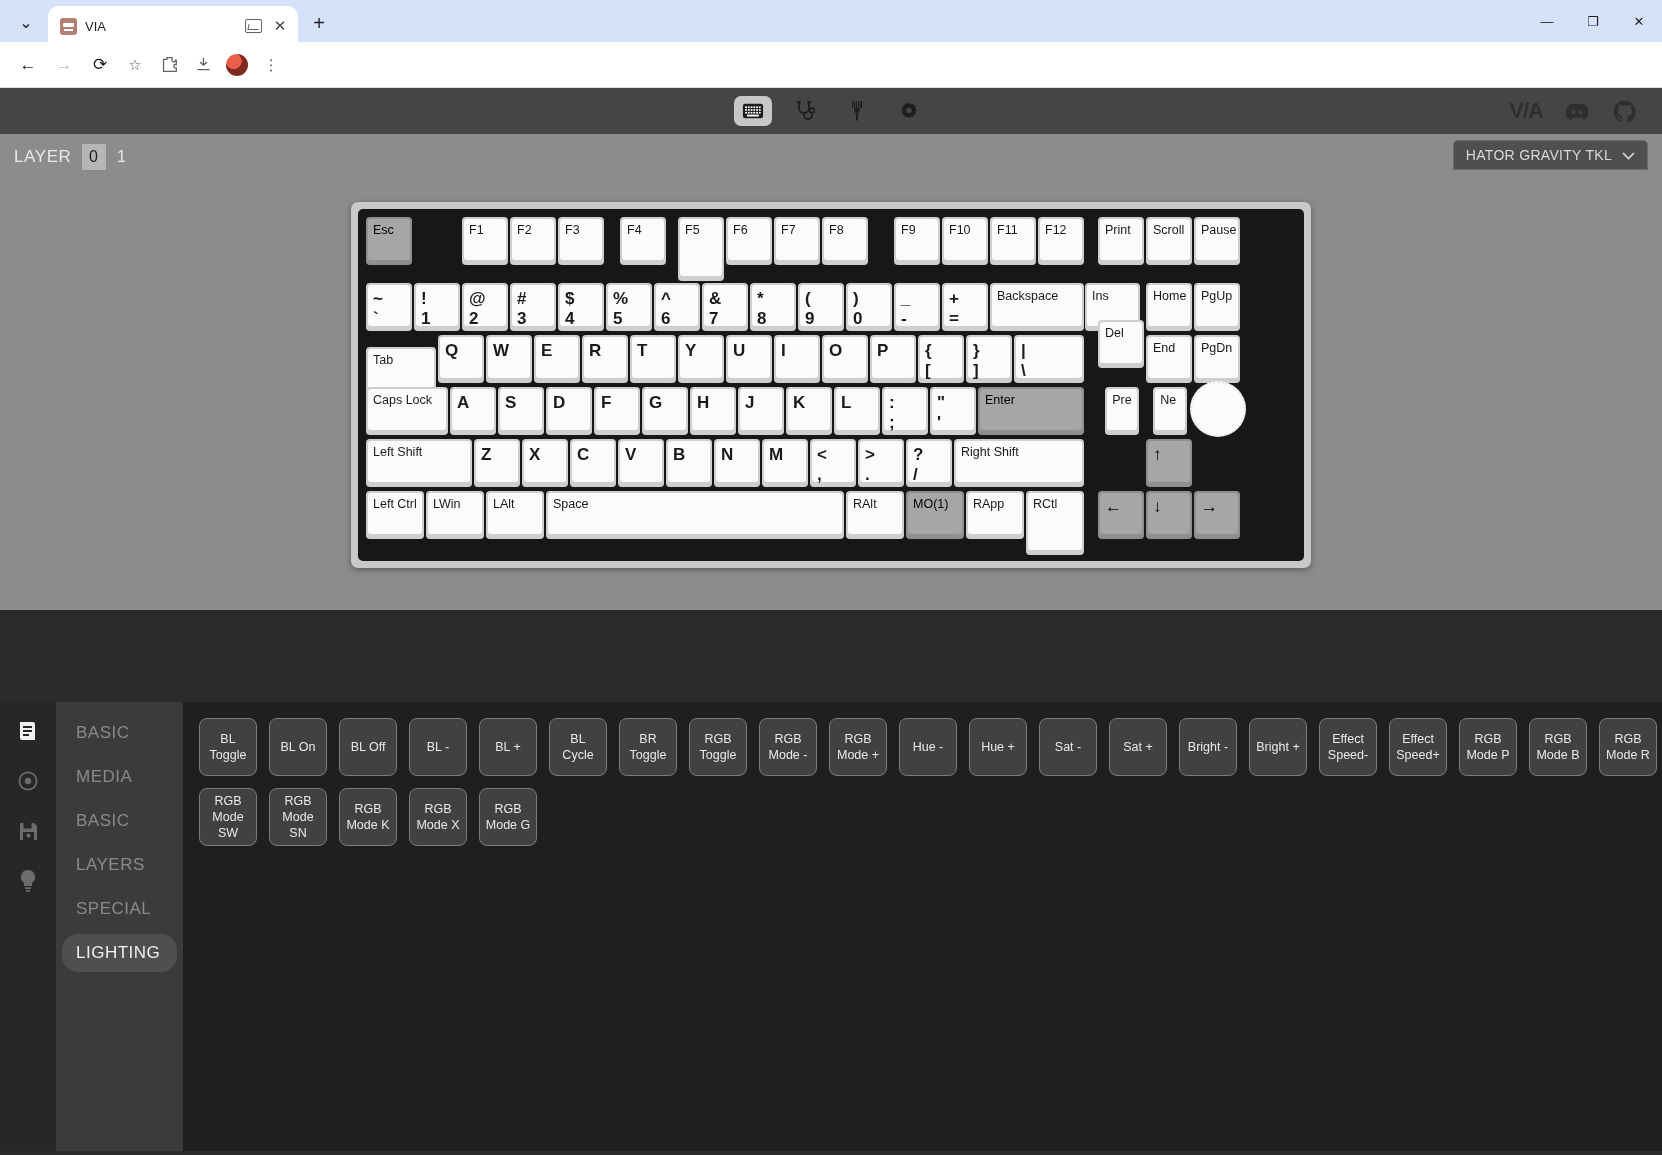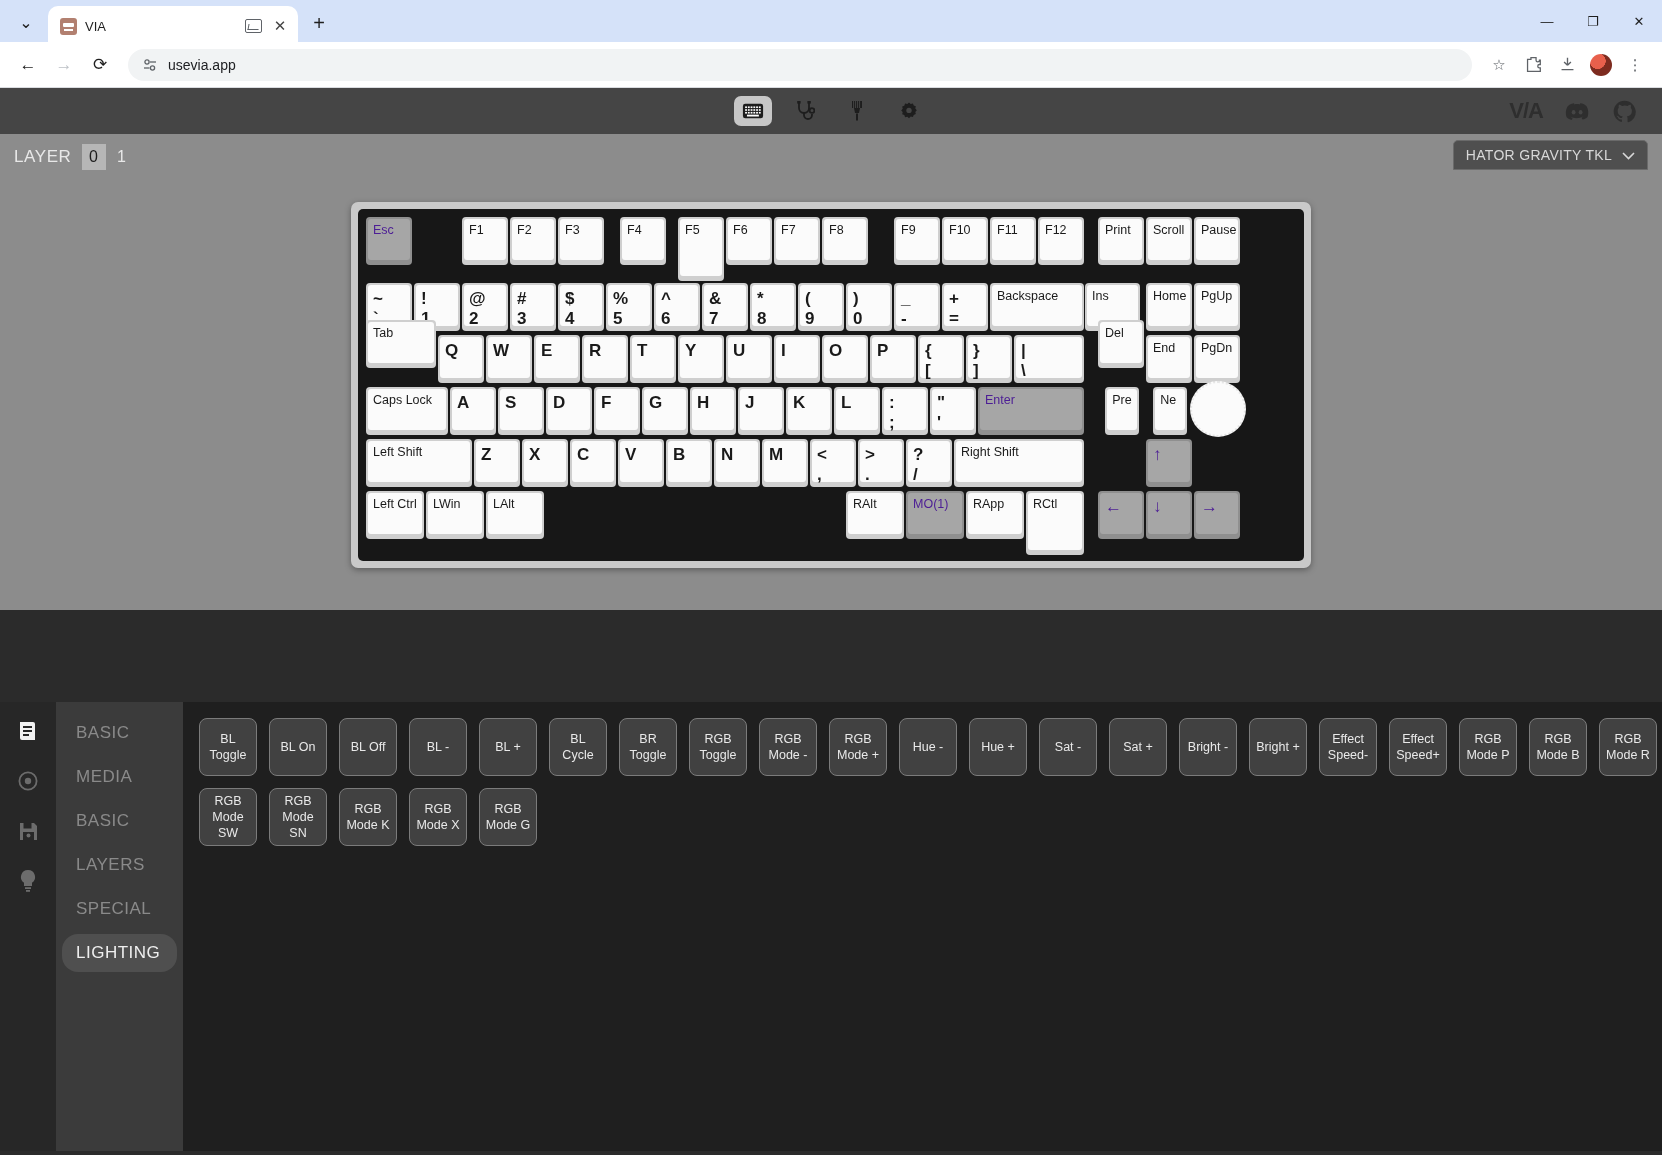--- a/index.html
+++ b/index.html
@@ -115,21 +115,21 @@
   }
   .kb-inner { background: #171717; border-radius: 5px; position: relative;
     height: 352px; }
 
   .key { position: absolute; border-radius: 4px; background: #cfcfcf;
     padding: 2px 2px 5px 2px; }
   .keytop { width: 100%; height: 100%; background: #fbfbfb; border-radius: 3px;
     padding: 4px 5px; color: #1a1a1a; font-size: 12.5px; line-height: 1.12;
     display: flex; flex-direction: column; align-items: flex-start; }
   .key.dark { background: #8f8f8f; }
-  .key.dark .keytop { background: #a6a6a6; color: #4c1d95; }
+  .key.dark .keytop { background: #a6a6a6; color: #000000; }
   .key.big .keytop { font-size: 17px; font-weight: 700; }
   .key .l2 { margin-top: 1px; }
   .encoder { position: absolute; border-radius: 50%; background: #fbfbfb;
     border: 2px dotted #e6e6e6; }
 
   
   .bottom { position: absolute; left: 0; right: 0; top: 614px; bottom: 0;
     display: flex; background: #1f1f1f; }
   .rail { width: 56px; background: #272727; padding-top: 14px;
     display: flex; flex-direction: column; align-items: center; gap: 20px; }
@@ -168,31 +168,20 @@
     <div class="win-btn">—</div>
     <div class="win-btn">❐</div>
     <div class="win-btn close">✕</div>
   </div>
 </div>
 
 <div class="browser-toolbar">
   <div class="nav-btn">←</div>
   <div class="nav-btn disabled">→</div>
   <div class="nav-btn">⟳</div>
-  <div class="omnibox">
-    <span class="omni-site-icon">
-      <svg width="16" height="16" viewBox="0 0 16 16">
-        <circle cx="5" cy="5" r="2.1" fill="none" stroke="#5f6368" stroke-width="1.3"></circle>
-        <line x1="8" y1="5" x2="14" y2="5" stroke="#5f6368" stroke-width="1.3"></line>
-        <circle cx="10.5" cy="11" r="2.1" fill="none" stroke="#5f6368" stroke-width="1.3"></circle>
-        <line x1="2" y1="11" x2="7.5" y2="11" stroke="#5f6368" stroke-width="1.3"></line>
-      </svg>
-    </span>
-    <span class="omni-url">usevia.app</span>
-  </div>
   <div class="toolbar-icon">☆</div>
   <div class="toolbar-icon">
     <svg width="17" height="17" viewBox="0 0 20 20">
         <path d="M7 2h6v3a2 2 0 104 0h1v5h-1a2 2 0 100 4h1v4H3V4h4z" fill="none" stroke="#5f6368" stroke-width="1.5"></path>
       </svg>
   </div>
   <div class="toolbar-icon">
     <svg width="17" height="17" viewBox="0 0 20 20">
       <path d="M10 2v9m0 0l-4-4m4 4l4-4M3 16h14" fill="none" stroke="#5f6368" stroke-width="1.6"></path>
       </svg>
@@ -462,21 +451,21 @@
           <div class="key" style="left: 788px; top: 74px; width: 46px; height: 48px;">
             <div class="keytop">
               <span>Home</span>
             </div>
           </div>
           <div class="key" style="left: 836px; top: 74px; width: 46px; height: 48px;">
             <div class="keytop">
               <span>PgUp</span>
             </div>
           </div>
-          <div class="key" style="left: 8px; top: 111px; width: 70px; height: 48px;">
+          <div class="key" style="left: 8px; top: 138px; width: 70px; height: 48px;">
             <div class="keytop">
               <span>Tab</span>
             </div>
           </div>
           <div class="key big" style="left: 80px; top: 126px; width: 46px; height: 48px;">
             <div class="keytop">
               <span>Q</span>
             </div>
           </div>
           <div class="key big" style="left: 128px; top: 126px; width: 46px; height: 48px;">
@@ -708,20 +697,25 @@
             </div>
           </div>
           <div class="key" style="left: 68px; top: 282px; width: 58px; height: 48px;">
             <div class="keytop">
               <span>LWin</span>
             </div>
           </div>
           <div class="key" style="left: 128px; top: 282px; width: 58px; height: 48px;">
             <div class="keytop">
               <span>LAlt</span>
+            </div>
+          </div>
+          <div class="key" style="left: 188px; top: 282px; width: 298px; height: 48px;">
+            <div class="keytop">
+              <span>Space</span>
             </div>
           </div>
           <div class="key" style="left: 488px; top: 282px; width: 58px; height: 48px;">
             <div class="keytop">
               <span>RAlt</span>
             </div>
           </div>
           <div class="key dark" style="left: 548px; top: 282px; width: 58px; height: 48px;">
             <div class="keytop">
               <span>MO(1)</span>

